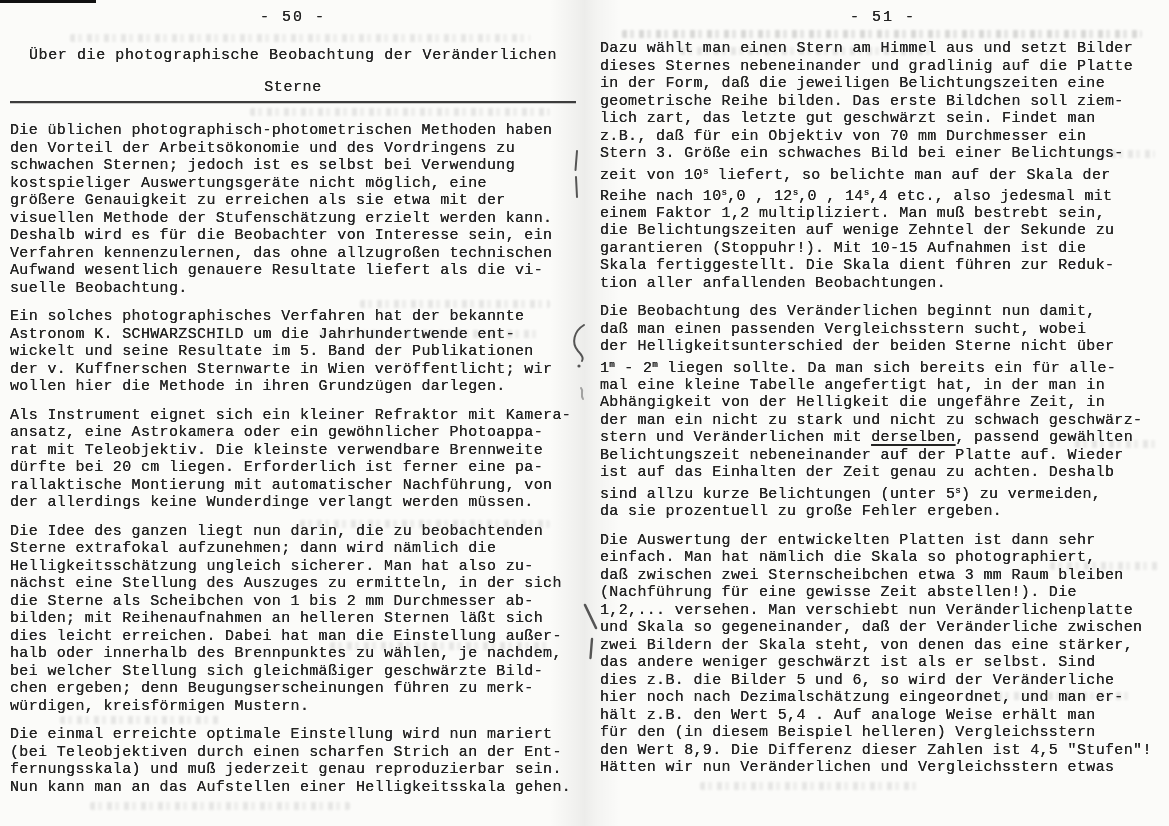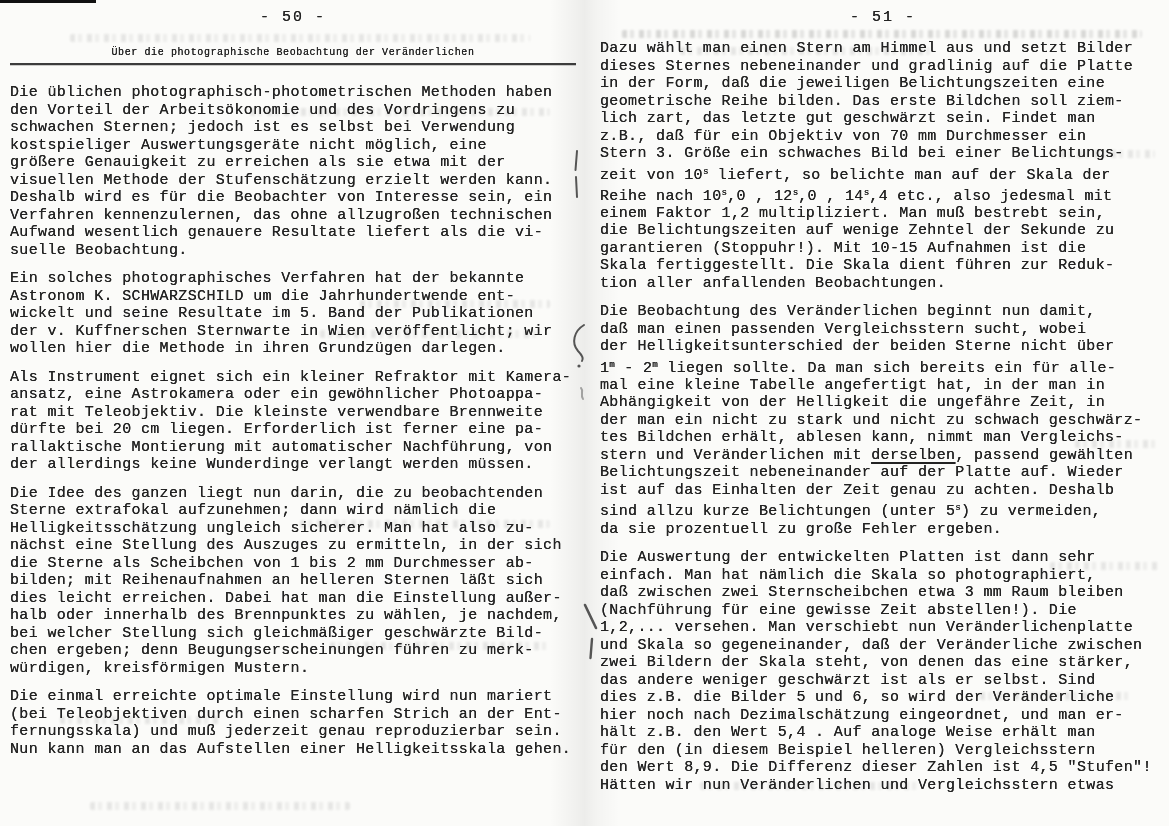--- a/index.html
+++ b/index.html
@@ -31,21 +31,21 @@
   .page-number {
     text-align: center;
     font-size: 15px;
     letter-spacing: 2px;
     padding-top: 9px;
     text-shadow: 0 0 0.5px #232323;
   }
   .title-block { margin-top: 21px; }
   .title-line {
     text-align: center;
-    font-size: 10px;
+    font-size: 15px;
     letter-spacing: 0.6px;
     text-shadow: 0 0 0.6px #232323;
     white-space: nowrap;
   }
   .title-line + .title-line { margin-top: 15px; }
   .title-underline {
     height: 2px;
     background: #3c3c3c;
     margin-top: 5px;
     width: 100%;
@@ -101,20 +101,21 @@
 <body>
 
 <div class="scan">
 
   <div class="edge-streak"></div>
 
   <div class="page page-left">
     <div class="page-number">- 50 -</div>
     <div class="title-block">
       <div class="title-line">Über die photographische Beobachtung der Veränderlichen</div>
+      <div class="title-line">Sterne</div>
       <div class="title-underline"></div>
     </div>
     <div class="page-body">
         <div class="para">
           <div class="line">Die üblichen photographisch-photometrischen Methoden haben</div>
           <div class="line">den Vorteil der Arbeitsökonomie und des Vordringens zu</div>
           <div class="line">schwachen Sternen; jedoch ist es selbst bei Verwendung</div>
           <div class="line">kostspieliger Auswertungsgeräte nicht möglich, eine</div>
           <div class="line">größere Genauigkeit zu erreichen als sie etwa mit der</div>
           <div class="line">visuellen Methode der Stufenschätzung erzielt werden kann.</div>
@@ -180,21 +181,20 @@
           <div class="line">tion aller anfallenden Beobachtungen.</div>
         </div>
         <div class="para">
           <div class="line">Die Beobachtung des Veränderlichen beginnt nun damit,</div>
           <div class="line">daß man einen passenden Vergleichsstern sucht, wobei</div>
           <div class="line">der Helligkeitsunterschied der beiden Sterne nicht über</div>
           <div class="line">1<sup>m</sup> - 2<sup>m</sup> liegen sollte. Da man sich bereits ein für alle-</div>
           <div class="line">mal eine kleine Tabelle angefertigt hat, in der man in</div>
           <div class="line">Abhängigkeit von der Helligkeit die ungefähre Zeit, in</div>
           <div class="line">der man ein nicht zu stark und nicht zu schwach geschwärz-</div>
-          <div class="line">tes Bildchen erhält, ablesen kann, nimmt man Vergleichs-</div>
           <div class="line">stern und Veränderlichen mit <u>derselben</u>, passend gewählten</div>
           <div class="line">Belichtungszeit nebeneinander auf der Platte auf. Wieder</div>
           <div class="line">ist auf das Einhalten der Zeit genau zu achten. Deshalb</div>
           <div class="line">sind allzu kurze Belichtungen (unter 5<sup>s</sup>) zu vermeiden,</div>
           <div class="line">da sie prozentuell zu große Fehler ergeben.</div>
         </div>
         <div class="para">
           <div class="line">Die Auswertung der entwickelten Platten ist dann sehr</div>
           <div class="line">einfach. Man hat nämlich die Skala so photographiert,</div>
           <div class="line">daß zwischen zwei Sternscheibchen etwa 3 mm Raum bleiben</div>

